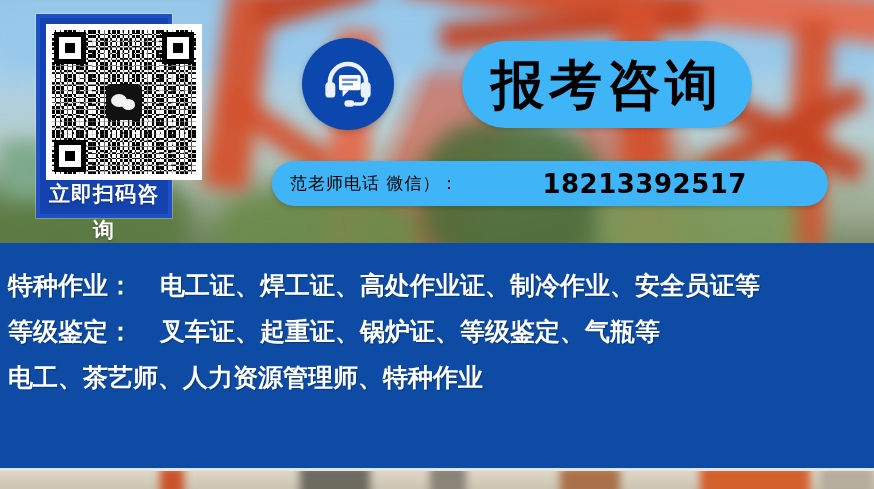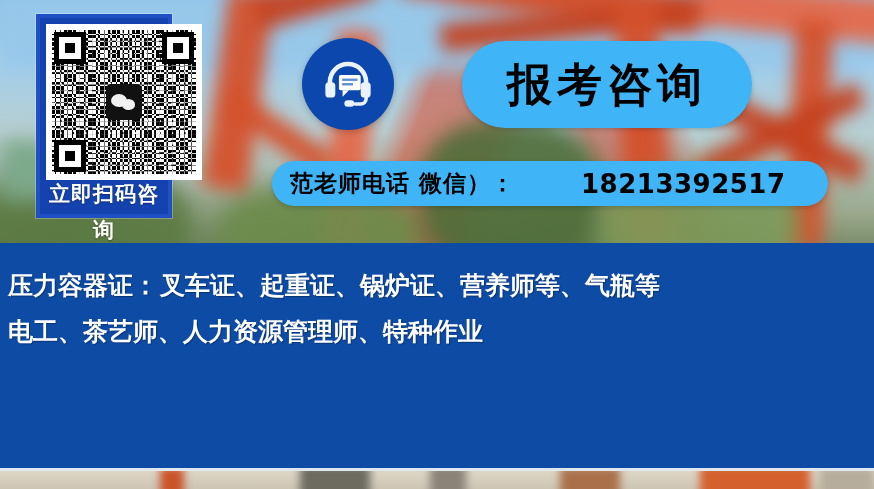--- a/index.html
+++ b/index.html
@@ -167,49 +167,49 @@
   }
   .pill-title {
     left: 462px;
     top: 41px;
     width: 290px;
     height: 87px;
     justify-content: center;
   }
   .pill-title .txt {
     color: #000000;
-    font-size: 45px;
+    font-size: 53px;
     font-weight: bold;
     letter-spacing: 5px;
     line-height: 1;
     white-space: nowrap;
   }
   .pill-phone {
     left: 272px;
     top: 161px;
     width: 556px;
     height: 45px;
     justify-content: flex-start;
     padding: 0 18px;
     box-sizing: border-box;
   }
   .pill-phone .contact-label {
     color: #000000;
-    font-size: 23px;
-    font-weight: bold;
+    font-size: 17px;
+    font-weight: normal;
     white-space: nowrap;
     letter-spacing: 1px;
   }
   .pill-phone .contact-number {
     color: #000000;
     font-size: 26px;
     font-weight: bold;
     white-space: nowrap;
     letter-spacing: 0.5px;
-    margin-left: 66px;
+    margin-left: 84px;
   }
 
   
   .blue-panel {
     position: absolute;
     left: 0;
     top: 243px;
     width: 874px;
     height: 225px;
     background: #0d4ba5;
@@ -324,22 +324,26 @@
     </div>
 
     <div class="pill pill-phone">
       <span class="contact-label">范老师电话 微信）：</span>
       <span class="contact-number">18213392517</span>
     </div>
   </div>
 
   <div class="blue-panel">
     <div class="list-row">
-      <span class="cat">压力容器证：</span>
-      <span class="val">叉车证、起重证、锅炉证、营养师等、气瓶等</span>
+      <span class="cat">特种作业：</span>
+      <span class="val">电工证、焊工证、高处作业证、制冷作业、安全员证等</span>
+    </div>
+    <div class="list-row">
+      <span class="cat">等级鉴定：</span>
+      <span class="val">叉车证、起重证、锅炉证、等级鉴定、气瓶等</span>
     </div>
     <div class="list-row">
       <span class="val">电工、茶艺师、人力资源管理师、特种作业</span>
     </div>
   </div>
 
   <div class="bottom-divider"></div>
   <div class="bottom-strip">
     <div class="bs" style="left:160px;top:-4px;width:24px;height:30px;background:#c9542a;"></div>
     <div class="bs" style="left:300px;top:-6px;width:70px;height:34px;background:#6d6a60;"></div>

